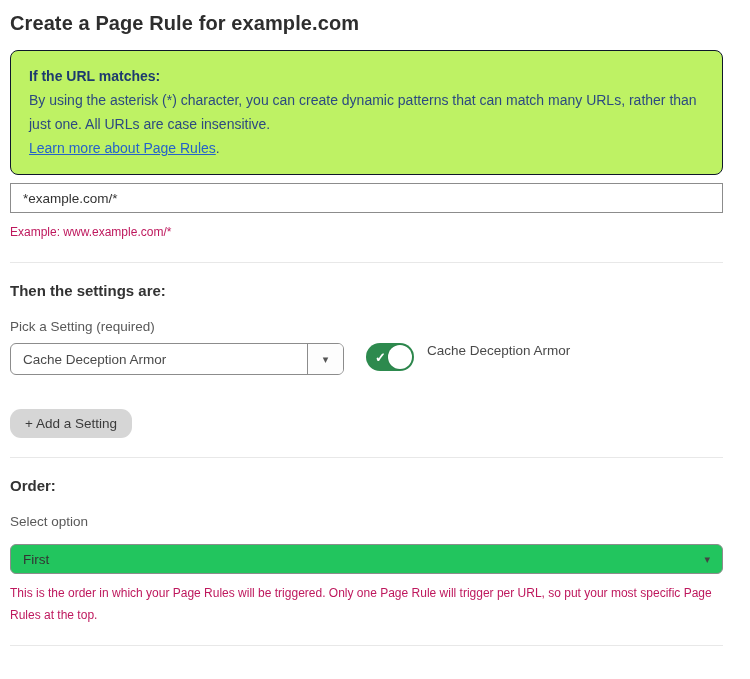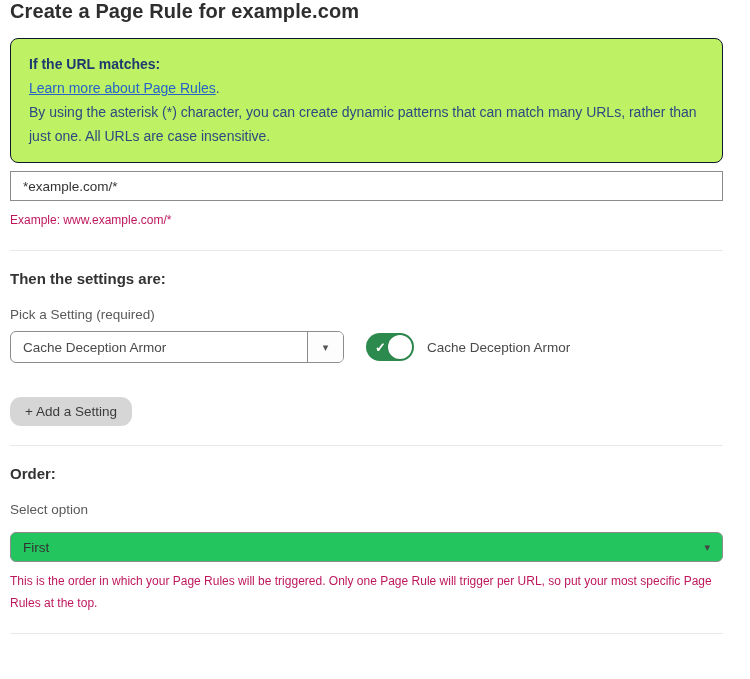--- a/index.html
+++ b/index.html
@@ -5,21 +5,21 @@
   * { margin: 0; padding: 0; box-sizing: border-box; }
   html, body {
     width: 750px;
     background: #ffffff;
     font-family: "Liberation Sans", sans-serif;
     color: #333333;
   }
   .page {
     width: 750px;
     height: 679px;
-    padding: 0 27px 0 10px;
+    padding: 12px 27px 0 10px;
     overflow: hidden;
   }
   .page-title {
     font-size: 20px;
     font-weight: bold;
     color: #2e2e2e;
     letter-spacing: 0.1px;
   }
   
   .info-box {
@@ -75,21 +75,21 @@
   .section-heading {
     margin-top: 19px;
     font-size: 15px;
     font-weight: bold;
     color: #333333;
   }
   
   .setting-row {
     margin-top: 9px;
     display: flex;
-    align-items: center;
+    align-items: flex-start;
   }
   .dropdown {
     display: flex;
     width: 334px;
     height: 32px;
     border: 1px solid #8c8c8c;
     border-radius: 6px;
     background: #ffffff;
     overflow: hidden;
     cursor: pointer;
@@ -189,22 +189,22 @@
 </style>
 </head>
 <body>
 
 <div class="page">
 
   <h1 class="page-title">Create a Page Rule for example.com</h1>
 
   <div class="info-box">
     <div class="info-heading">If the URL matches:</div>
+    <div>By using the asterisk (*) character, you can create dynamic patterns that can match many URLs, rather than just one. All URLs are case insensitive.</div>
     <div><a class="info-link">Learn more about Page Rules</a><span>.</span></div>
-    <div>By using the asterisk (*) character, you can create dynamic patterns that can match many URLs, rather than just one. All URLs are case insensitive.</div>
   </div>
 
   <input class="text-input" type="text" value="*example.com/*" style="">
   <div class="helper-text">Example: www.example.com/*</div>
 
   <hr class="divider">
 
   <div class="section-heading">Then the settings are:</div>
 
   <div class="field-label">Pick a Setting (required)</div>

